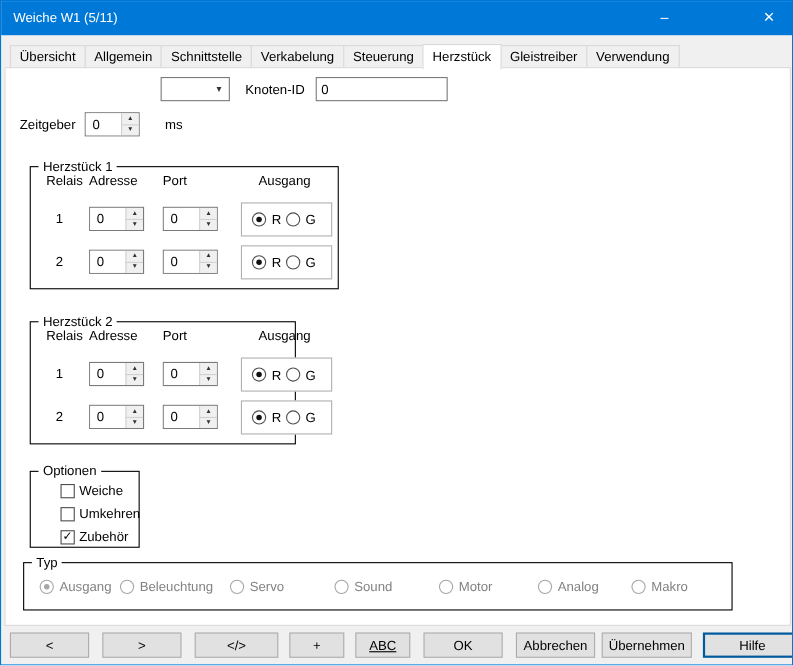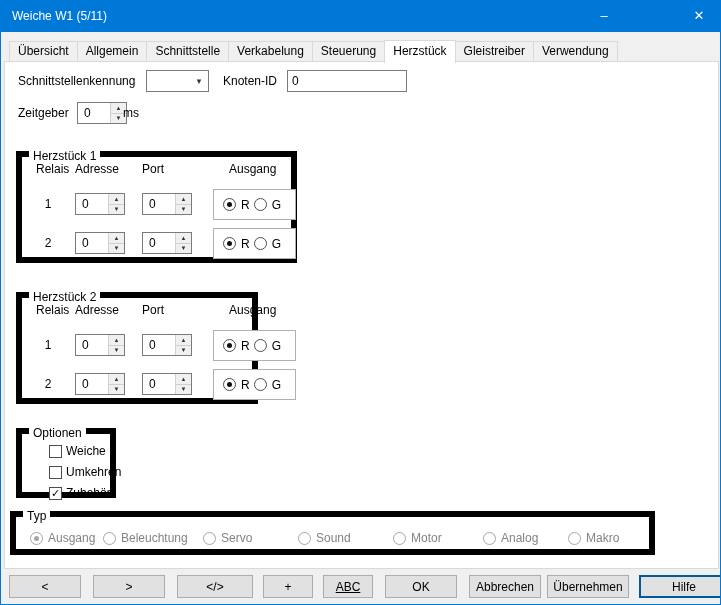--- a/index.html
+++ b/index.html
@@ -31,21 +31,21 @@
   .combo-value { flex:1; padding-left:4px; }
   .combo-arrow { width:18px; text-align:center; font-size:9px; color:#333; }
 
   .spinner { position:absolute; width:50px; height:22px; border:1px solid #7a7a7a; background:#fff; display:flex; }
   .spin-val { width:32px; border:none; outline:none; background:#fff; font-family:inherit; font-size:12px; padding:0 0 0 6px; }
   .spin-btns { width:16px; display:flex; flex-direction:column; }
   .spin-b { flex:1; display:flex; align-items:center; justify-content:center; font-size:6px; color:#333; background:#f0f0f0; border-left:1px solid #d0d0d0; }
   .spin-b + .spin-b { border-top:1px solid #d0d0d0; }
 
   
-  .groupbox { position:absolute; border:6px solid #000000; background:#fff; }
+  .groupbox { position:absolute; border:1px solid #000000; background:#fff;margin-left:11px; }
   .group-label { position:absolute; top:-8px; left:7px; background:#fff; padding:0 4px; line-height:15px; white-space:nowrap; }
   .hdr { position:absolute; top:4px; line-height:16px; white-space:nowrap; }
   .cell-num { position:absolute; width:16px; text-align:center; line-height:22px; }
 
   
   .radio { width:13px; height:13px; border:1px solid #4d4d4d; border-radius:50%; background:#fff; display:inline-block; position:relative; flex:none; }
   .radio.selected::after { content:""; position:absolute; left:3px; top:3px; width:5px; height:5px; border-radius:50%; background:#111; }
   .radio.dis { border-color:#a6a6a6; }
   .radio.dis.selected::after { background:#a6a6a6; }
   .radio-pair { display:inline-flex; align-items:center; gap:5px; white-space:nowrap; }
@@ -75,37 +75,36 @@
     <div class="tab">Schnittstelle</div>
     <div class="tab">Verkabelung</div>
     <div class="tab">Steuerung</div>
     <div class="tab active">Herzstück</div>
     <div class="tab">Gleistreiber</div>
     <div class="tab">Verwendung</div>
   </div>
 
   <div class="page">
 
-    <span class="lbl" style="left:13px; top:8px;">Schnittstellenkennung</span>
     <div class="combobox" style="left:141px; top:8px; width:63px;">
       <span class="combo-value"></span>
       <span class="combo-arrow">▾</span>
     </div>
     <span class="lbl" style="left:218px; top:8px;">Knoten-ID</span>
     <input class="textinput" style="left: 282px; top: 8px; width: 120px;" value="0">
 
     <span class="lbl" style="left:13px; top:40px;">Zeitgeber</span>
     <div class="spinner" style="left:72px; top:40px;">
       <input class="spin-val" value="0" style="">
       <div class="spin-btns">
         <div class="spin-b">▲</div>
         <div class="spin-b">▼</div>
       </div>
     </div>
-    <span class="lbl" style="left:118px; top:40px;text-align:right;">ms</span>
+    <span class="lbl" style="left:145px; top:40px;text-align:right;">ms</span>
 
     <div class="groupbox" style="left:11px; top:89px; width:281px; height:112px;">
       <span class="group-label">Herzstück 1</span>
       <span class="hdr" style="left:14px;">Relais</span>
       <span class="hdr" style="left:53px;">Adresse</span>
       <span class="hdr" style="left:120px;">Port</span>
       <span class="hdr" style="left:207px;">Ausgang</span>
 
       <span class="cell-num" style="left:18px; top:36px;">1</span>
       <div class="spinner" style="left:53px; top:36px;">

